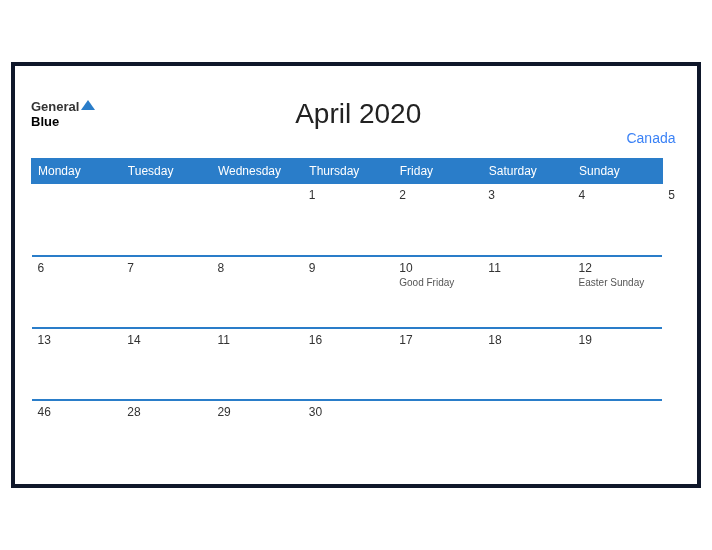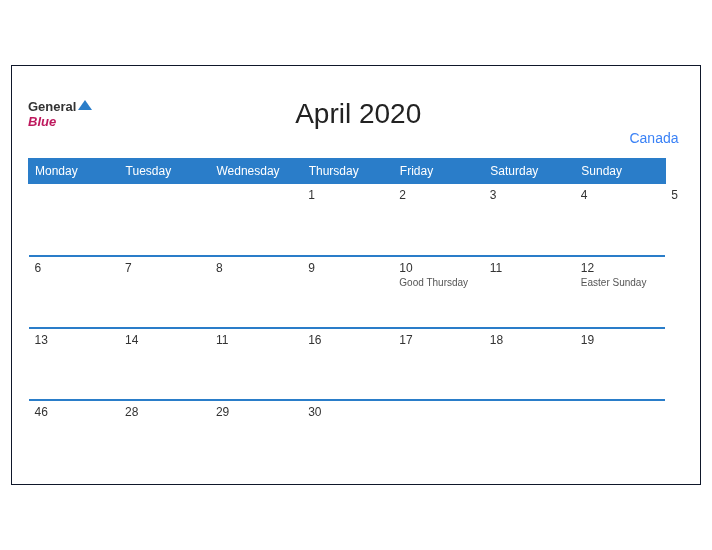--- a/index.html
+++ b/index.html
@@ -8,42 +8,41 @@
       background: #fff;
       width: 712px;
       height: 550px;
       display: flex;
       align-items: center;
       justify-content: center;
     }
     .calendar-container {
       width: 690px;
       background: #fff;
-      border: 1px solid #0f172a;
+      border: 4px solid #0f172a;
       padding: 16px 16px 12px 16px;
     }
     .header {
       display: flex;
       align-items: center;
       justify-content: space-between;
       margin-bottom: 12px;
     }
     .logo {
       display: flex;
       flex-direction: column;
       font-size: 13px;
       font-weight: bold;
       line-height: 1.2;
     }
     .logo-general {
       color: #333;
     }
     .logo-blue {
-      color: #be185d;
-      font-style: italic;
+      color: #000000;
     }
     .logo-icon {
       display: inline-block;
       width: 0;
       height: 0;
       border-left: 7px solid transparent;
       border-right: 7px solid transparent;
       border-bottom: 10px solid #2a7dc9;
       margin-left: 2px;
       vertical-align: middle;
@@ -167,21 +166,21 @@
             <span class="day-num">7</span>
           </td>
           <td>
             <span class="day-num">8</span>
           </td>
           <td>
             <span class="day-num">9</span>
           </td>
           <td>
             <span class="day-num">10</span>
-            <span class="day-event">Good Thursday</span>
+            <span class="day-event">Good Friday</span>
           </td>
           <td>
             <span class="day-num">11</span>
           </td>
           <td>
             <span class="day-num">12</span>
             <span class="day-event">Easter Sunday</span>
           </td>
         </tr>
         <tr class="week-row">

